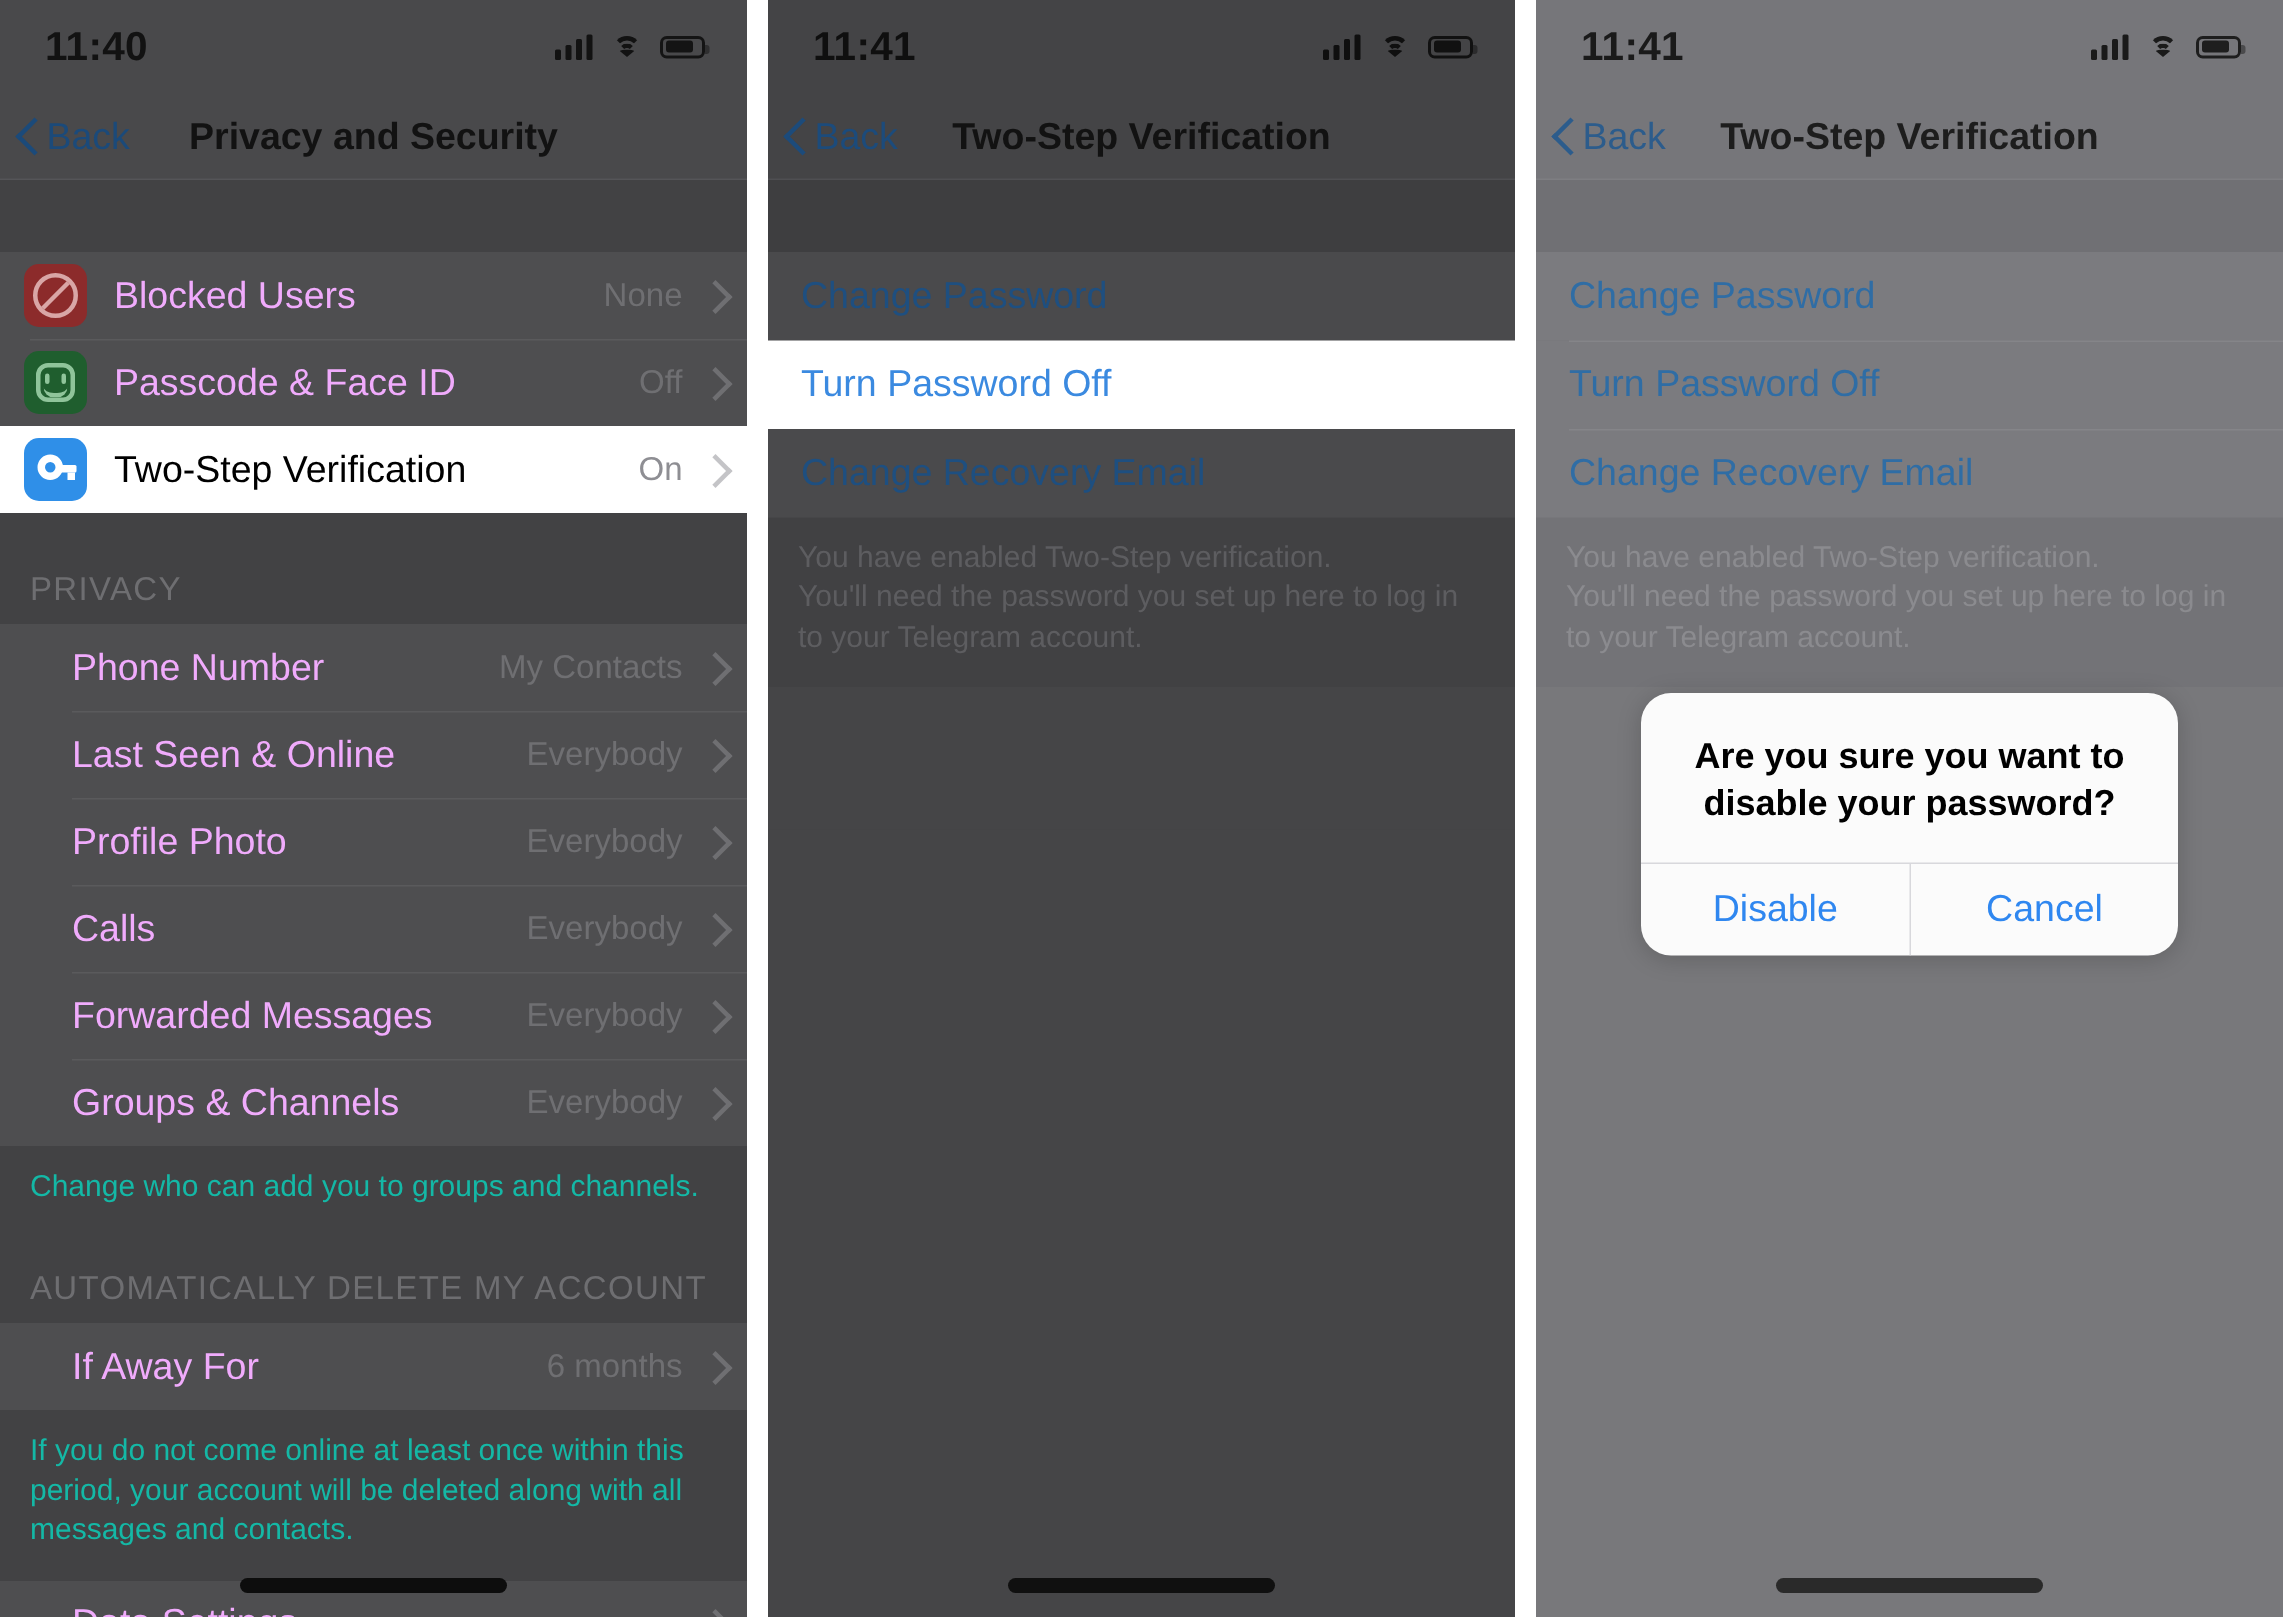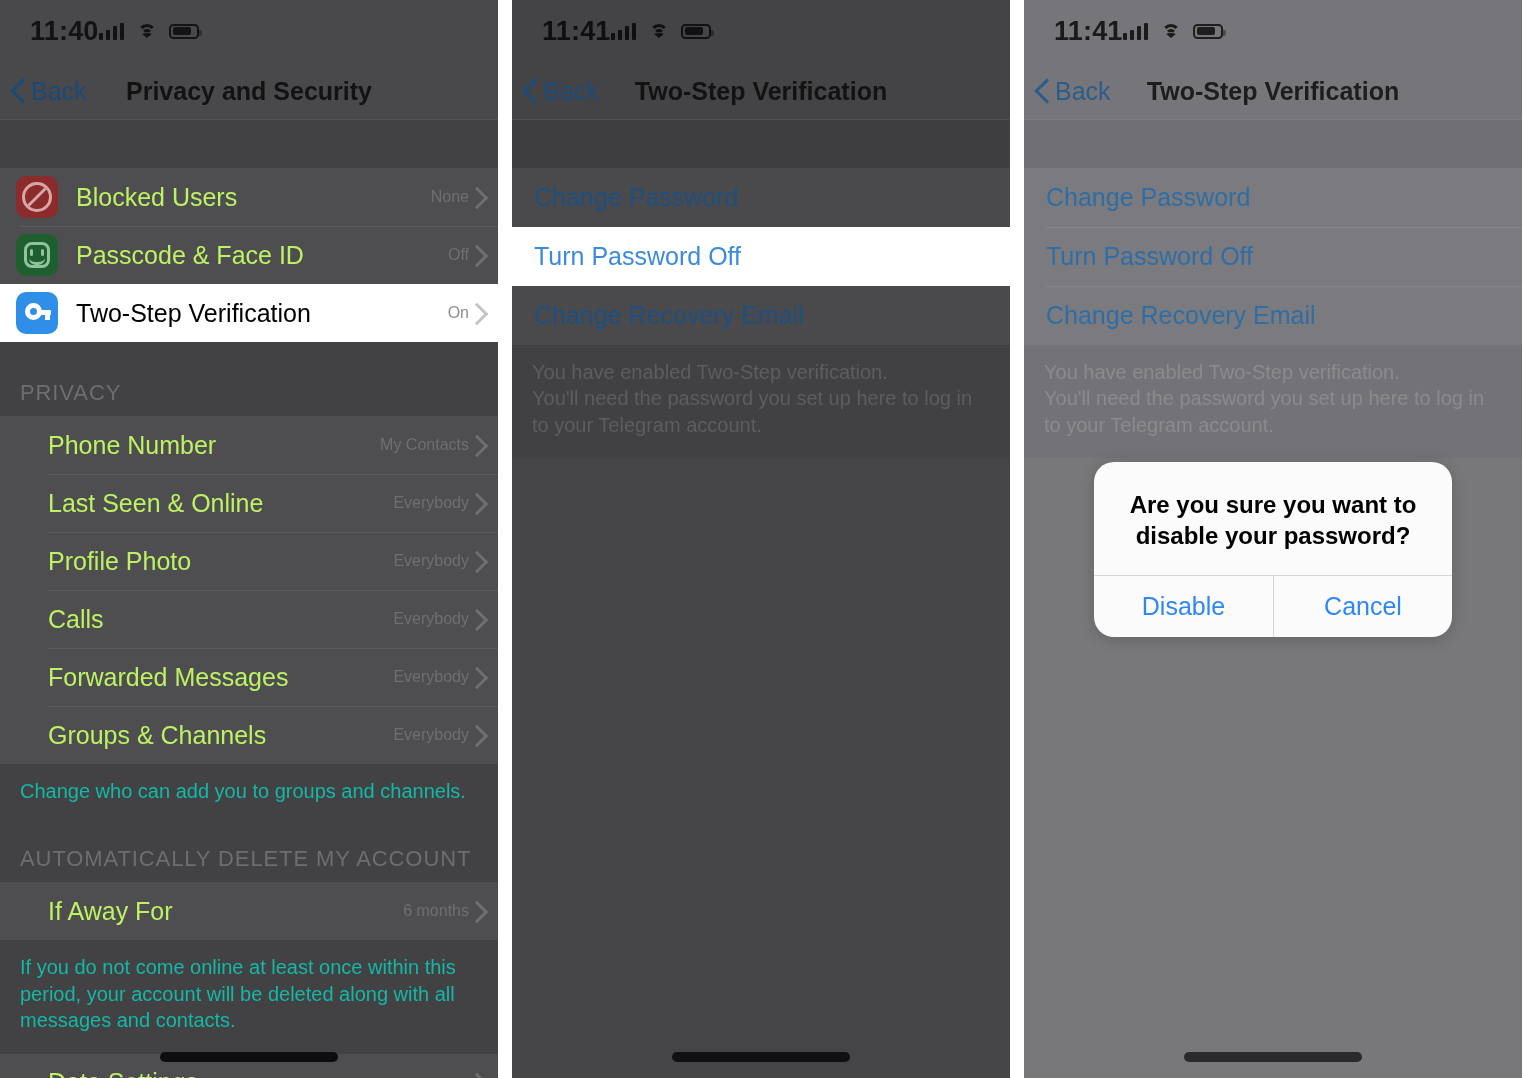--- a/index.html
+++ b/index.html
@@ -33,21 +33,21 @@
     inset: 0;
     background: #efeff4;
   }
   
 
   
   .statusbar {
     height: 62px;
     display: flex;
     align-items: center;
-    justify-content: flex-start;
+    justify-content: space-between;
     padding: 0 28px 0 30px;
   }
   .st-time {
     font-size: 27px;
     font-weight: bold;
     letter-spacing: .2px;
   }
   .st-icons {
     display: flex;
     align-items: center;
@@ -147,21 +147,22 @@
     margin-right: 18px;
     flex: 0 0 auto;
     position: relative;
   }
   .row .label {
     font-size: 25px;
     flex: 1 1 auto;
     white-space: nowrap;
   }
   .row .value {
-    font-size: 16px;
+    font-size: 22px;
+    margin-right: 14px;
     white-space: nowrap;
   }
   .chev-right {
     width: 11px; height: 20px;
     position: relative;
     flex: 0 0 auto;
   }
   .chev-right::before {
     content:"";
     position:absolute; left: 0; top: 3px;
@@ -207,21 +208,21 @@
   .p1 .statusbar, .p1 .nav-title { color: #121212; }
   .p1 .nav-back { color: #1b4a7a; }
   .p1 .navbar { background: #49494b; }
   .p1 .statusbar { background: #49494b; }
   .p1 .navbar::after {
     content:""; position:absolute; left:0; right:0; bottom:0; height:1px; background:#555558;
   }
   .p1 .spacer-top { background: #424244; }
   .p1 .group-a .row { background: #4e4e50; }
   .p1 .row + .row::before { background: #5a5a5c; }
-  .p1 .row .label { color: #bef264; }
+  .p1 .row .label { color: #f0abfc; }
   .p1 .row .value { color: #6f6f72; }
   .p1 .chev-right { color: #6f6f72; }
   .p1 .section-head { color: #6e6e71; background: #424244; }
   .p1 .group-b { background: #4e4e50; padding-left: 28px; }
   .p1 .footer-note { color: #14b8a6; background: #424244; }
   .p1 .home-indicator { background: #0d0d0d; }
   
   .p1 .row.highlight { background: #ffffff; }
   .p1 .row.highlight .label { color: #000000; }
   .p1 .row.highlight .value { color: #8e8e93; }

